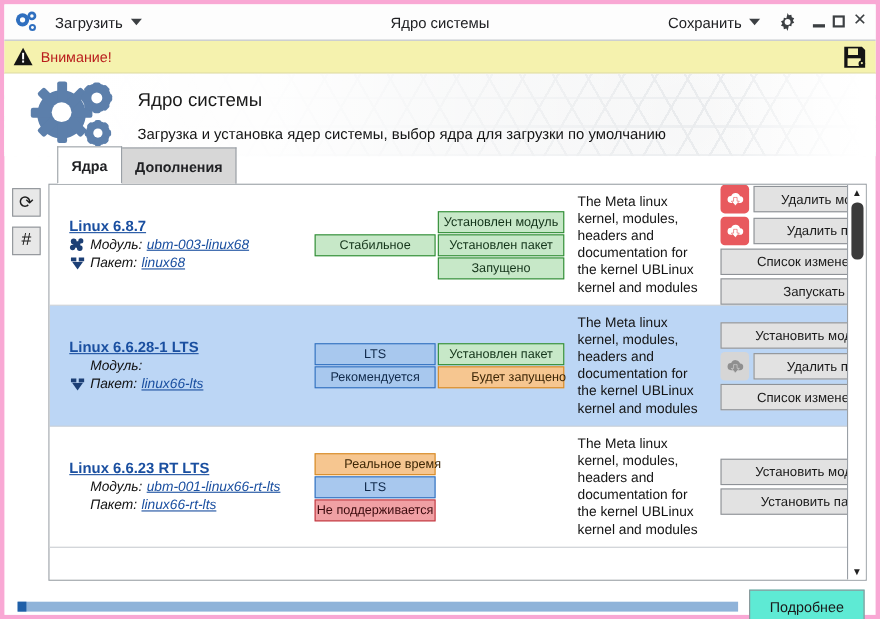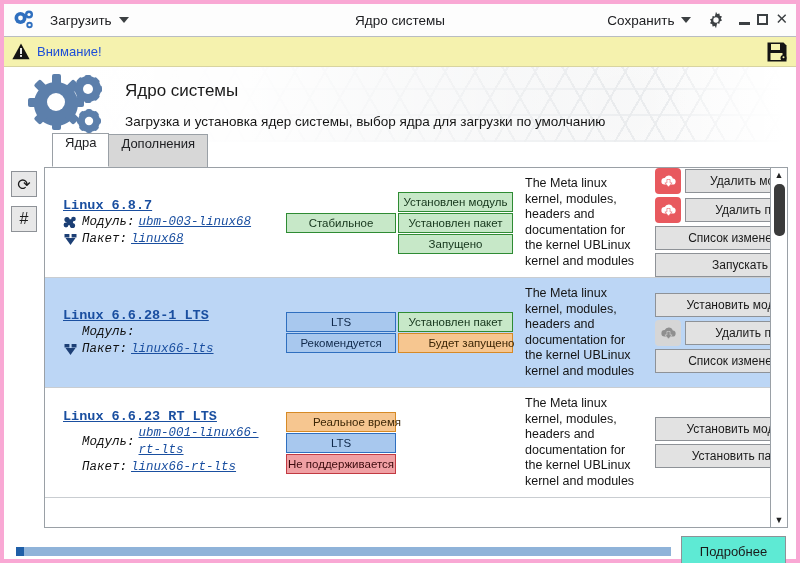--- a/index.html
+++ b/index.html
@@ -46,21 +46,21 @@
   .wc-close { font-size:15px; line-height:12px; color:#3c4043; margin-top:-3px; font-family:"Liberation Sans",sans-serif; }
 
   
   .warnbar {
     height:30px; min-height:30px;
     background:#f5f2ae;
     border-bottom:1px solid #d8d4a0;
     display:flex; align-items:center; padding:0 8px;
   }
   .warn-tri { width:18px;height:17px; position:relative; margin-right:7px;}
-  .warn-text { font-size:13px; color:#1d4ed8; }
+  .warn-text { font-size:13px; color:#b91c1c; }
   .save-icon { margin-left:auto; width:22px; height:22px; position:relative; cursor:pointer;}
 
   
   .banner {
     height:75px; min-height:75px;
     position:relative; overflow:hidden;
     background:#ffffff;
     display:flex; align-items:center;
   }
   .hexbg {
@@ -82,25 +82,25 @@
 
   
   .tabstrip {
     height:25px; min-height:25px;
     display:flex; align-items:flex-end;
     padding-left:48px;
     position:relative; z-index:3;
   }
   .tab {
     height:25px; padding:16px 12px;
-    display:flex; align-items:flex-end;
+    display:flex; align-items:center;
     font-size:13px;
     border:1px solid #9aa0a6; border-bottom:none;
     background:#d7d7d7; color:#202124;
-    margin-right:-1px; cursor:default;
+    margin-right:-1px; cursor:default;font-weight:bold;
   }
   .tab.active { background:#fff; border-bottom:1px solid #fff; position:relative; z-index:2;}
 
   
   .bodyarea { flex:1; display:flex; padding:0 8px 0 0; position:relative; }
   .sidetools { width:40px; flex:0 0 40px; padding-top:4px; display:flex; flex-direction:column; align-items:center; gap:9px;}
   .tool-btn {
     width:26px;height:26px;
     border:1px solid #8e9297; background:#e8e8e8;
     display:flex;align-items:center;justify-content:center;
@@ -116,21 +116,21 @@
 
   .krow {
     display:flex; align-items:center;
     height:110px; padding:0 6px 0 18px;
     border-bottom:1px solid #c9cdd1;
     background:#fff;
   }
   .krow.selected { background:#bcd6f5; }
   .krow.last { border-bottom:1px solid #c9cdd1; }
 
-  .kinfo { width:215px; flex:0 0 215px;font-family:Liberation Mono, monospace; }
+  .kinfo { width:215px; flex:0 0 215px; }
   .kname {
     font-size:13.5px; font-weight:bold; color:#1a4fa0;
     text-decoration:underline; cursor:pointer; display:inline-block; margin-bottom:1px;
   }
   .kline { display:flex; align-items:center; gap:4px; font-size:12.5px; line-height:17px;}
   .kline .mini-icon { width:15px; flex:0 0 15px; height:14px; position:relative;}
   .kline .mini-icon.empty { visibility:hidden; }
   .klabel { font-style:italic; color:#111; }
   .klink { font-style:italic; color:#1a4fa0; text-decoration:underline; cursor:pointer;}
 

